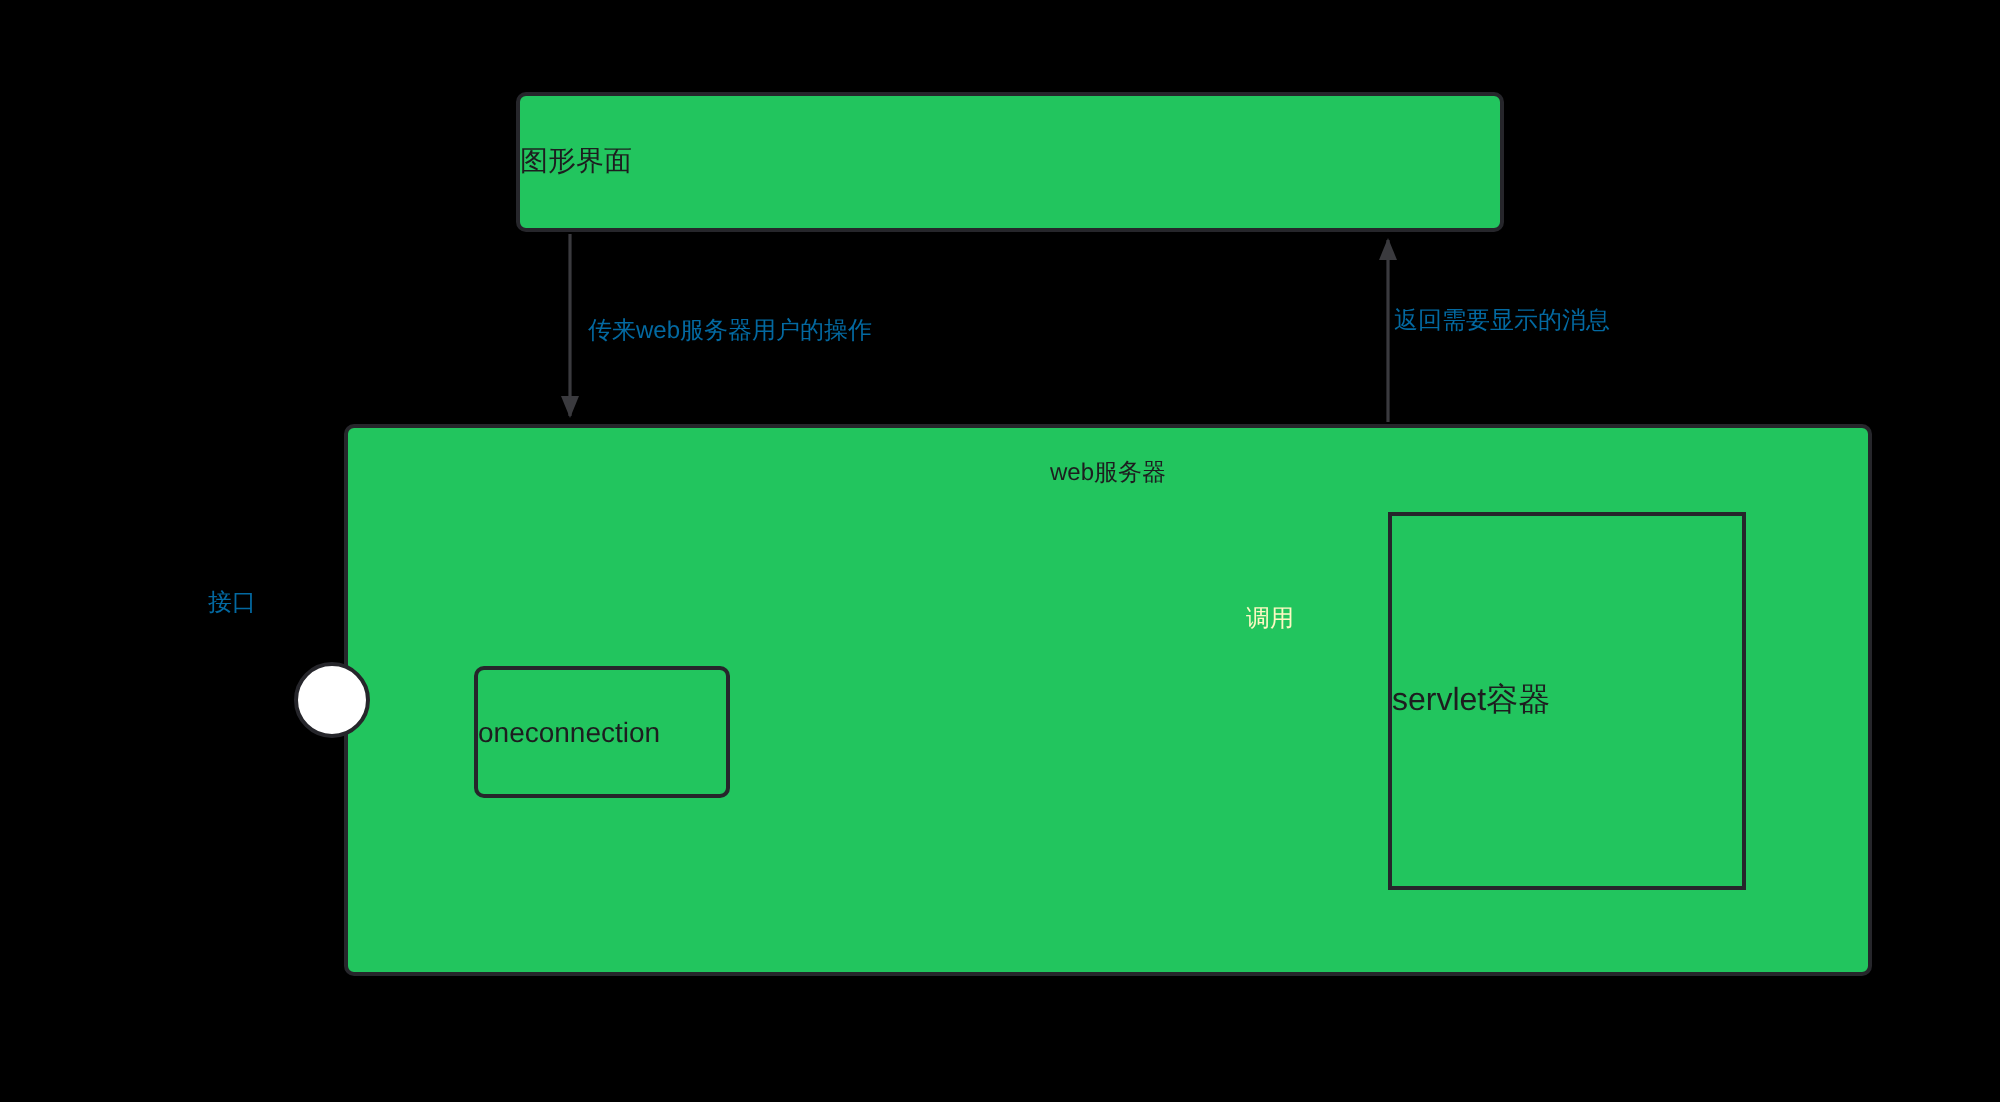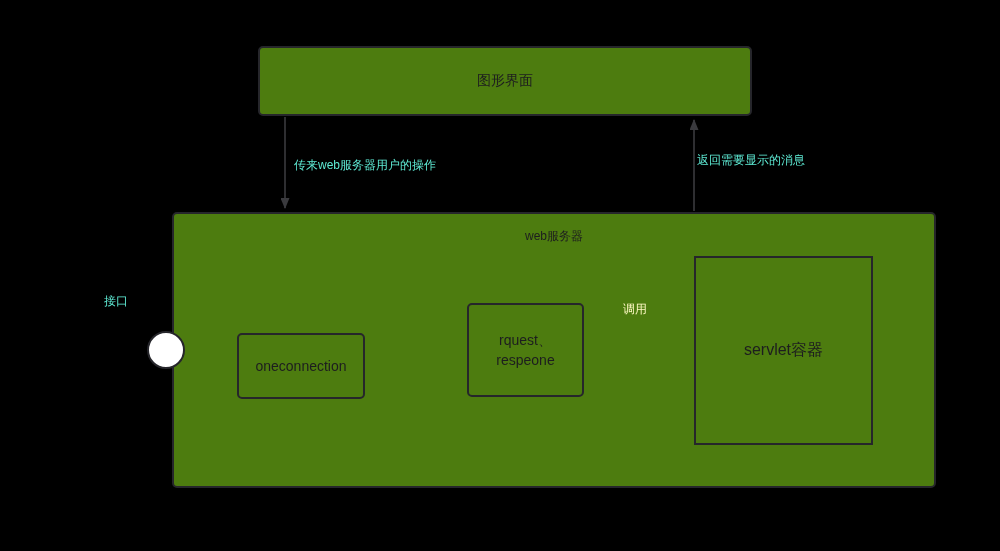--- a/index.html
+++ b/index.html
@@ -13,26 +13,25 @@
   }
   #canvas {
     position: relative;
     width: 1000px;
     height: 551px;
     background: #000000;
     overflow: hidden;
   }
   .box {
     position: absolute;
-    background: #4d7c0f;
+    background: #22c55e;
     border: 2px solid #26262b;
     box-sizing: border-box;
     display: flex;
     align-items: center;
-    justify-content: center;
     color: #1d1d1f;
   }
   .rounded { border-radius: 5px; }
   .sharp { border-radius: 0; }
 
   
   #gui-box {
     left: 258px;
     top: 46px;
     width: 494px;
@@ -98,21 +97,21 @@
     border-radius: 50%;
     background: #ffffff;
     border: 2px solid #26262b;
     box-sizing: border-box;
   }
 
   
   .edge-label {
     position: absolute;
     font-size: 12px;
-    color: #5eead4;
+    color: #0369a1;
     white-space: nowrap;
   }
   .edge-label.dark {
     color: #fef9c3;
   }
   #label-to-server { left: 294px; top: 157px; }
   #label-to-gui    { left: 697px; top: 152px; }
   #label-interface { left: 104px; top: 293px; }
   #label-invoke    { left: 623px; top: 301px; }
 
@@ -176,24 +175,20 @@
   <div id="server-box" class="box rounded">
     <div id="server-title">web服务器</div>
   </div>
 
   <div id="interface-circle"></div>
 
   <div id="oneconnection-box" class="box rounded">
     <span>oneconnection</span>
   </div>
 
-  <div id="reqres-box" class="box rounded">
-    <span>rquest、</span>
-    <span>respeone</span>
-  </div>
 
   <div id="servlet-box" class="box sharp">
     <span>servlet容器</span>
   </div>
 
   <div id="label-to-server" class="edge-label">传来web服务器用户的操作</div>
   <div id="label-to-gui" class="edge-label">返回需要显示的消息</div>
   <div id="label-interface" class="edge-label">接口</div>
   <div id="label-invoke" class="edge-label dark">调用</div>
 

